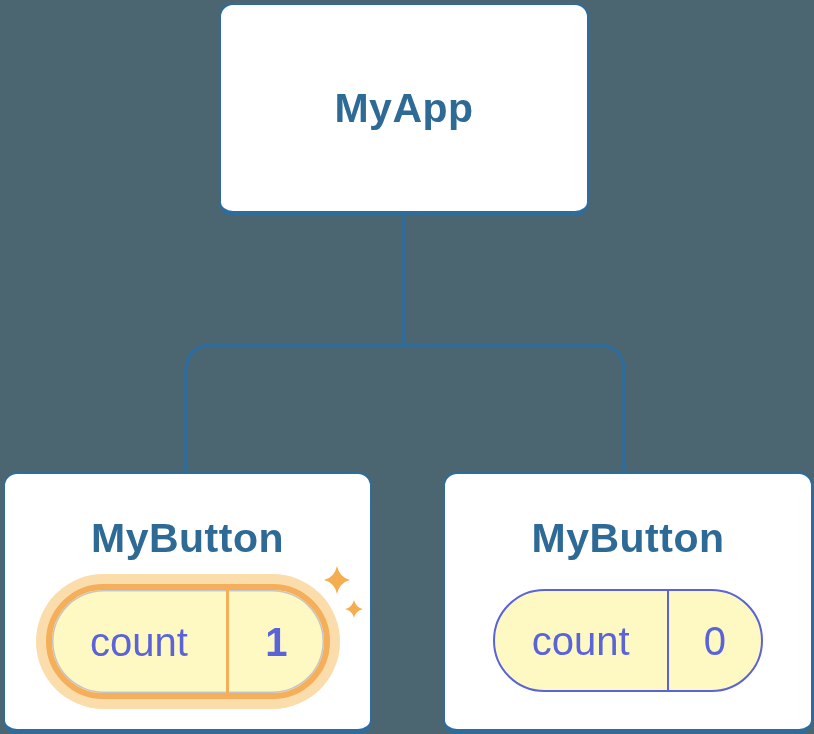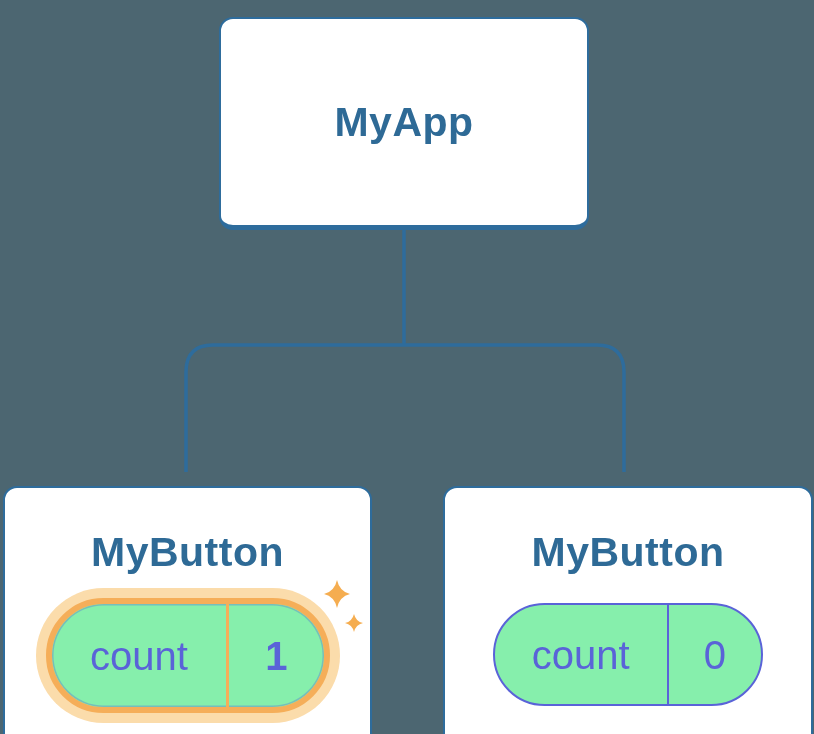--- a/index.html
+++ b/index.html
@@ -10,34 +10,34 @@
   }
   
   #connectors{position:absolute; left:0; top:0; width:814px; height:734px;}
   #connectors path{stroke:var(--connector,#2e6c9c); stroke-width:3.5; fill:none;}
 
   
   .card{
     position:absolute; box-sizing:border-box; background:var(--card_bg,#fff);
     border:2px solid var(--card_border,#2e6c9c);
     border-bottom-width:5px; border-radius:14px;
-    display:flex; flex-direction:column; align-items:center;margin-top:14px;
+    display:flex; flex-direction:column; align-items:center;
   }
   #app-card{left:219px; top:3px; width:370px; height:213px; justify-content:center;}
   #button-card-left{left:3px; top:472px; width:369px; height:262px; padding-top:44px;}
   #button-card-right{left:443px; top:472px; width:370px; height:262px; padding-top:44px;}
 
   .node-title{
     color:var(--node_text,#2e6a96); font-size:41px; font-weight:600;
     line-height:40px; letter-spacing:0.5px;
   }
 
   
   .pill{
-    box-sizing:border-box; border-radius:999px; background:#86efac;
+    box-sizing:border-box; border-radius:999px; background:#fef9c3;
     display:flex; flex-direction:row; align-items:stretch;
   }
   .pill .cell{display:flex; align-items:center; justify-content:center;}
   .pill .label-cell{flex:1 1 65%;}
   .pill .value-cell{flex:1 1 35%;}
   .state-text{color:var(--state_text,#5a63d8); font-size:40px; line-height:1;}
 
   #pill-left{
     margin-top:26px; width:284px; height:115px;
     border:6px solid var(--highlight_border,#f5ae59);

